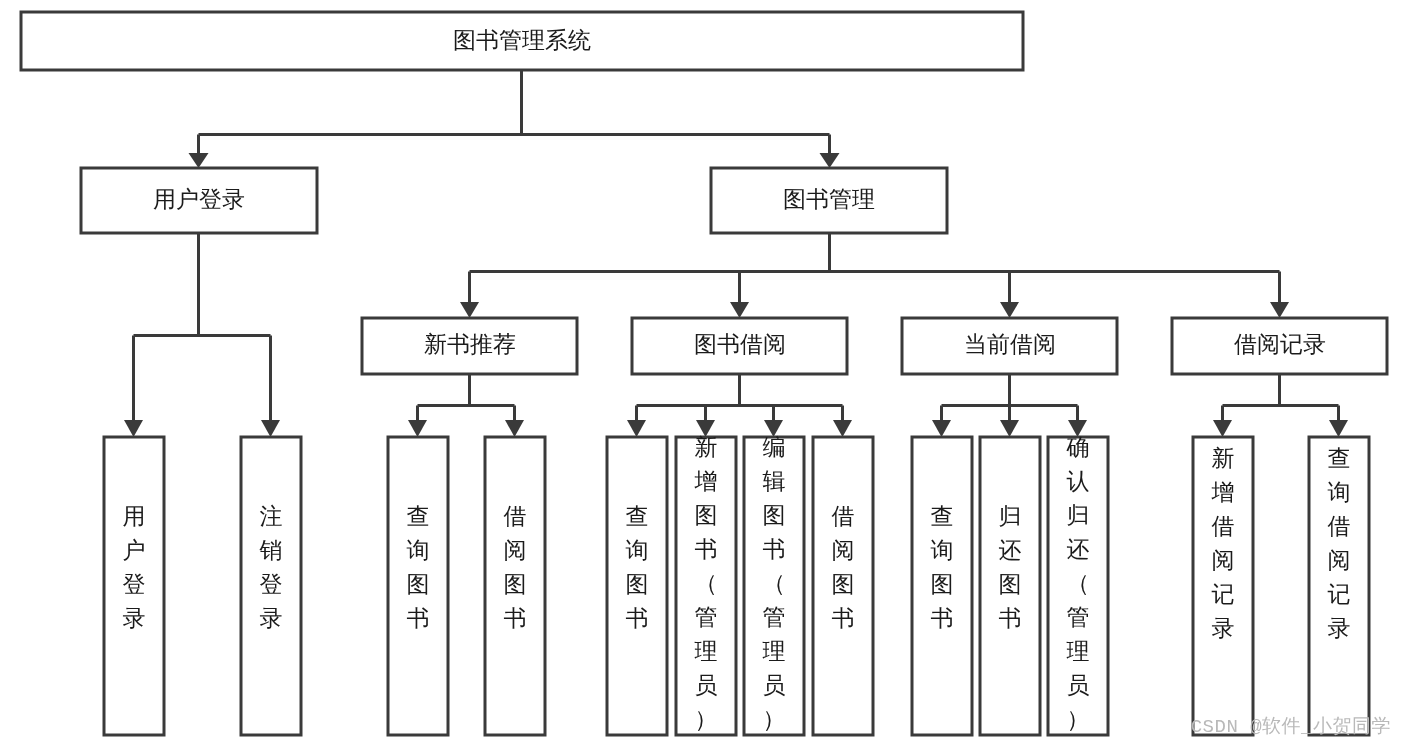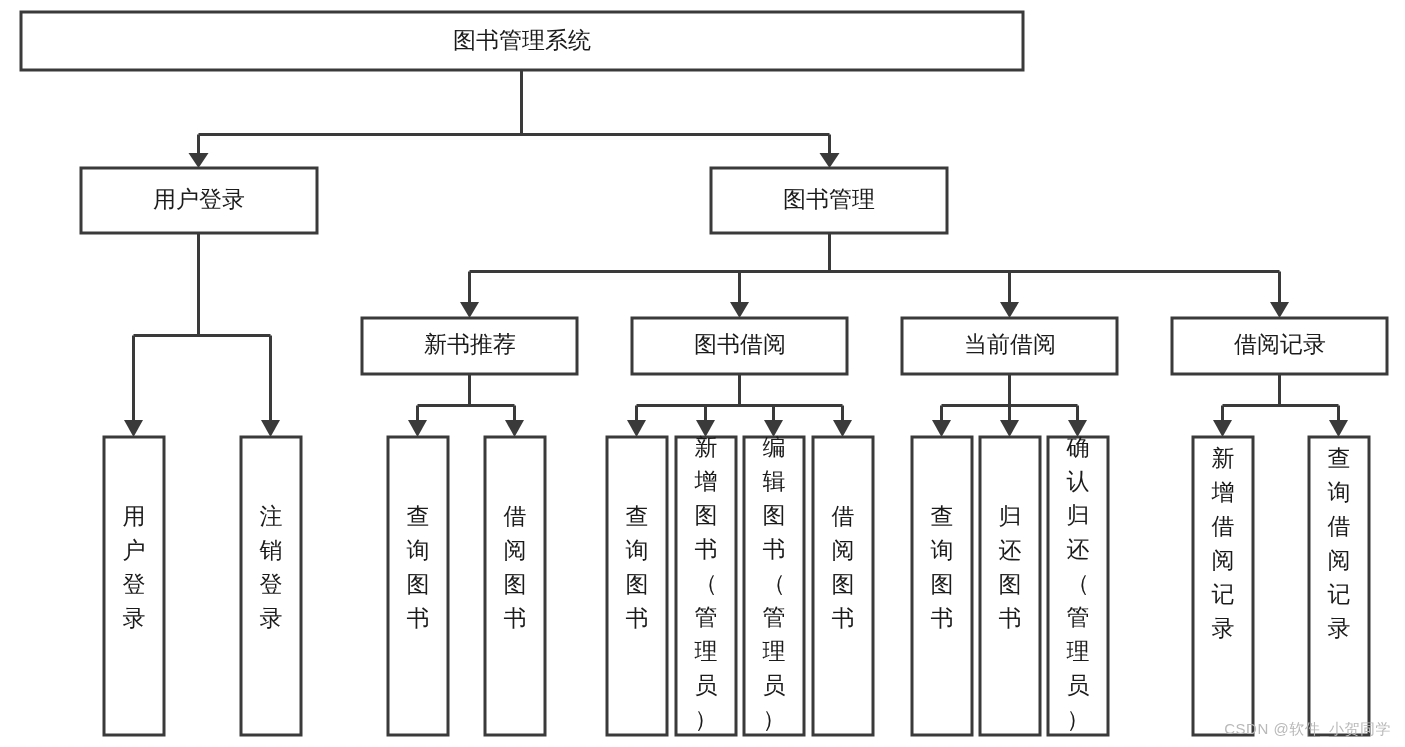--- a/index.html
+++ b/index.html
@@ -44,22 +44,22 @@
   .node-label-v {
     font-family: "Liberation Sans", "DejaVu Sans", sans-serif;
     fill: #1b1b1b;
     font-size: 23px;
     text-anchor: middle;
   }
   .watermark {
     position: absolute;
     right: 14px;
     bottom: 8px;
-    font-family: Liberation Sans, sans-serif;
-    font-size: 15px;
+    font-family: Liberation Mono, monospace;
+    font-size: 19px;
     color: #b9b9b9;
     white-space: nowrap;
     pointer-events: none;
     letter-spacing: 0.5px;
   }
 </style>
 </head>
 <body>
 
 <svg id="diagram" viewBox="0 0 1405 747" xmlns="http://www.w3.org/2000/svg">

